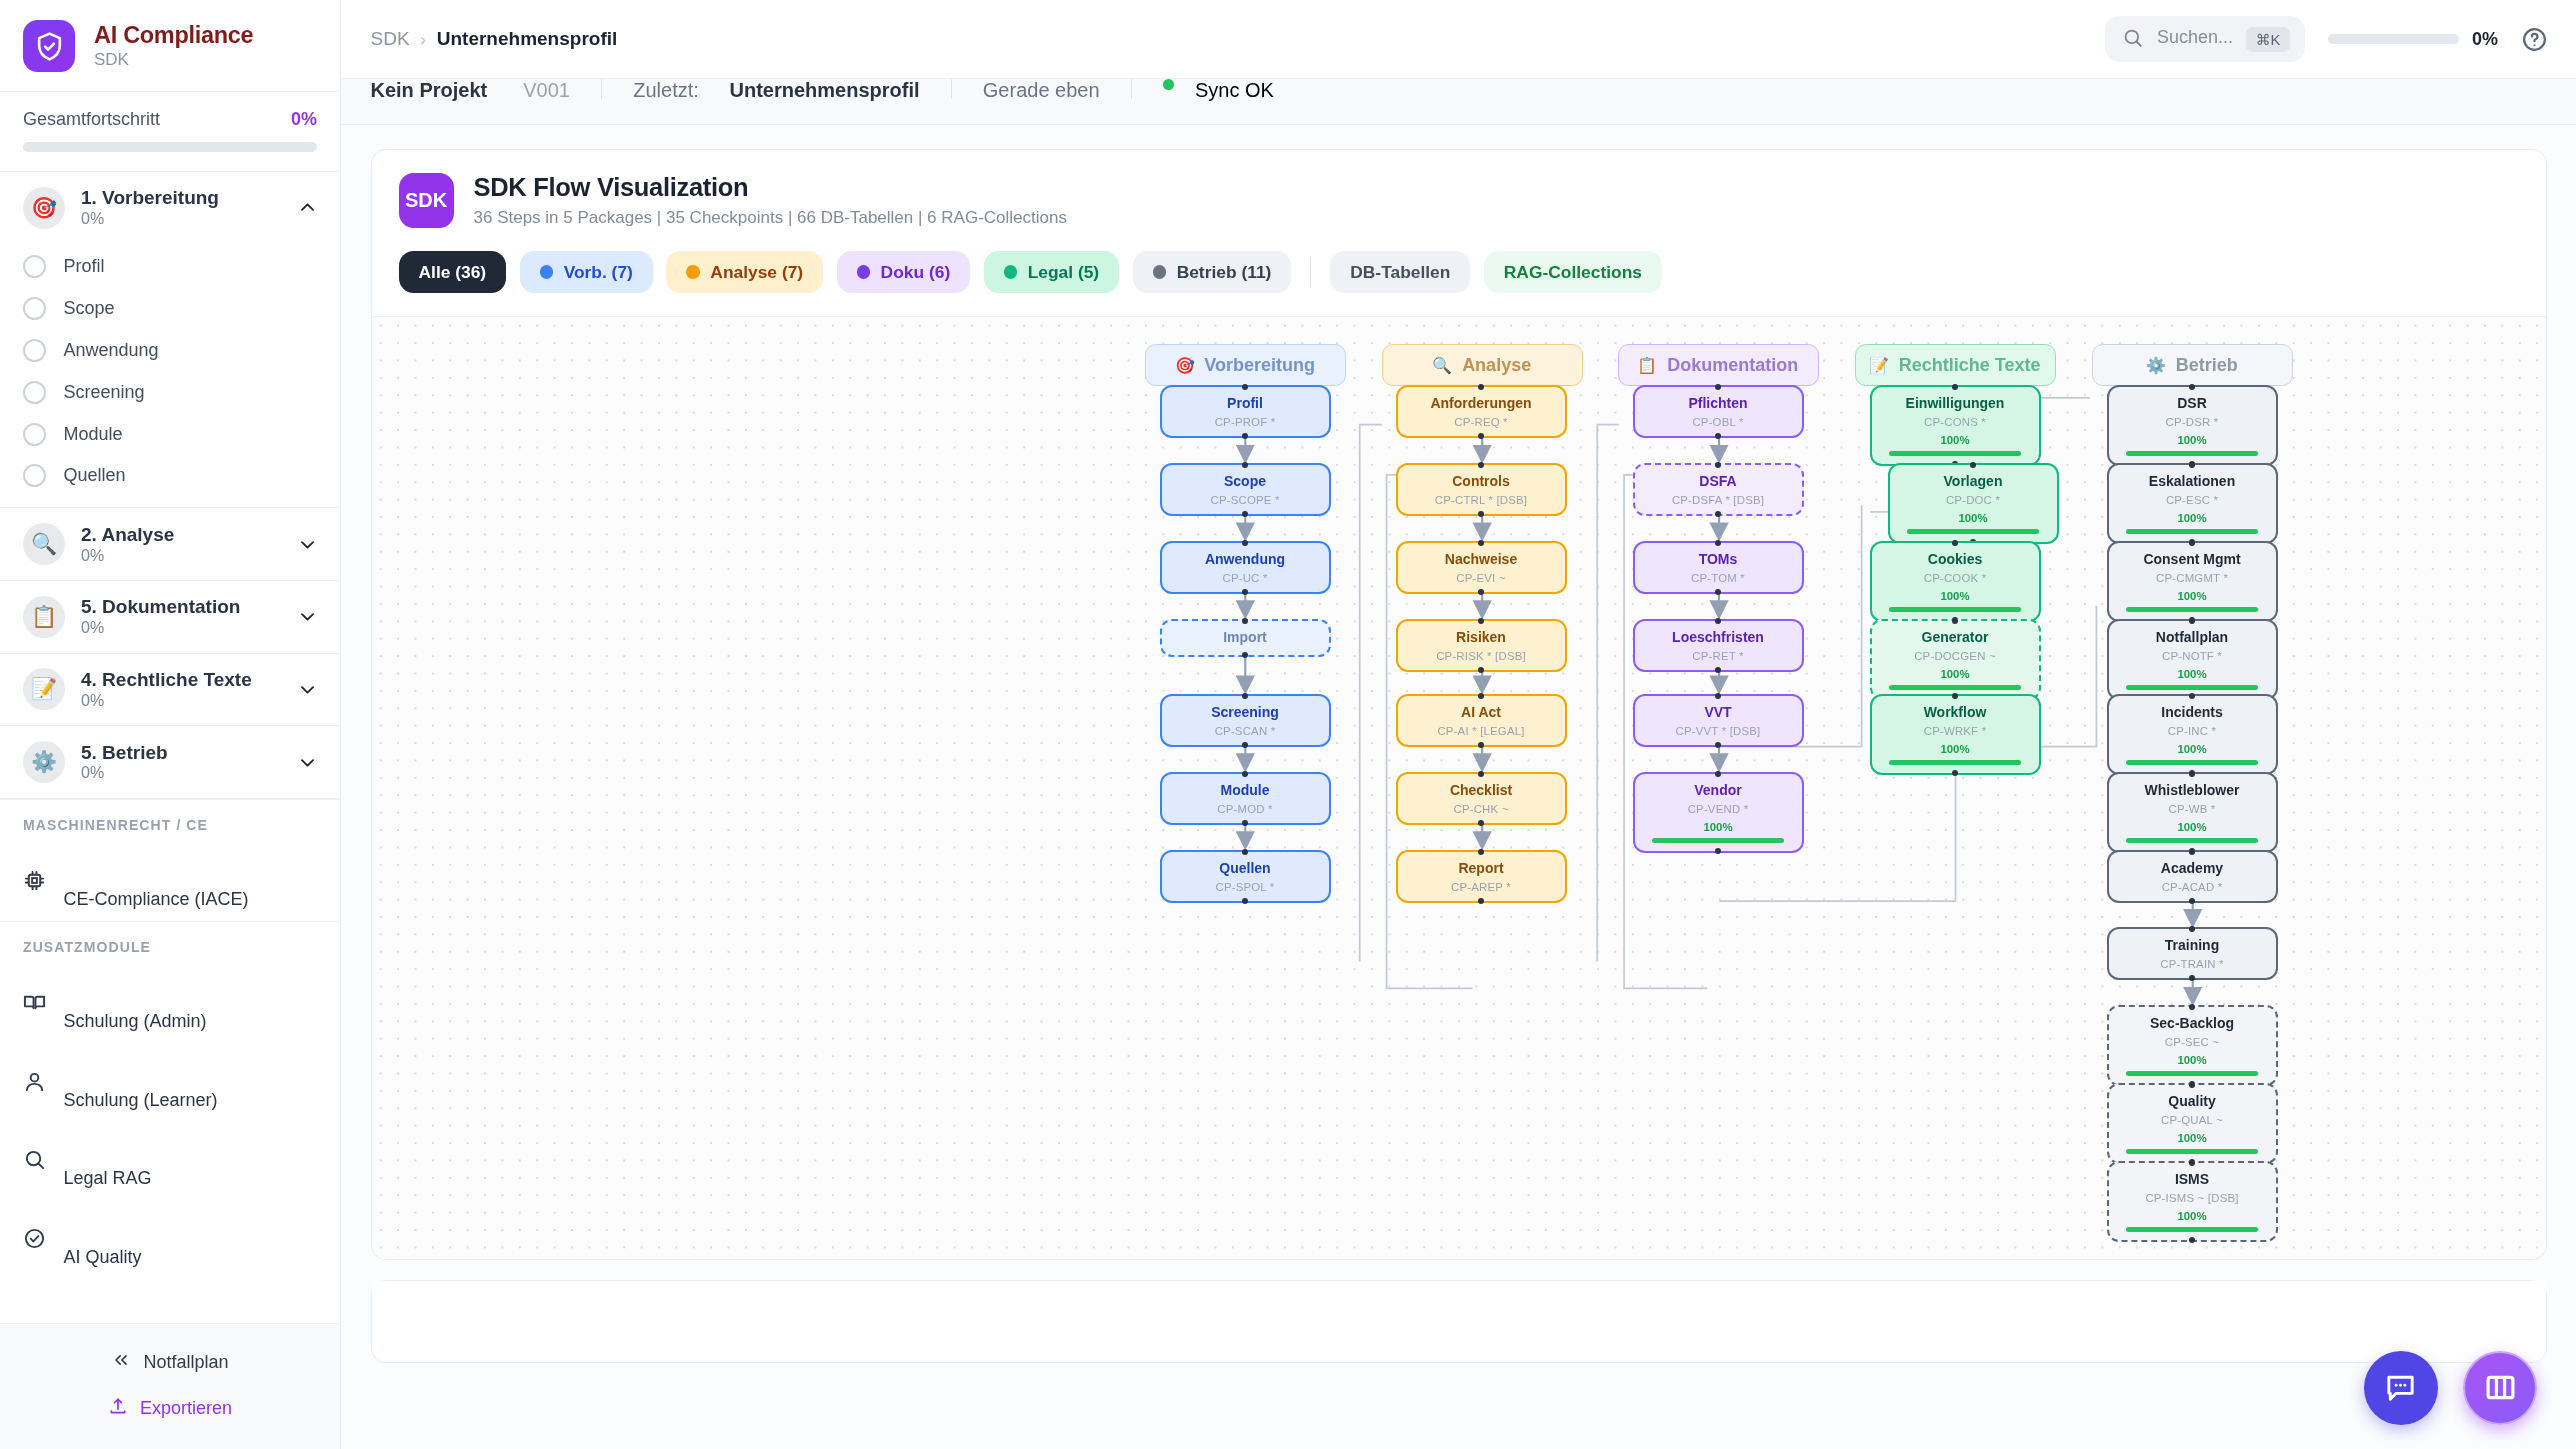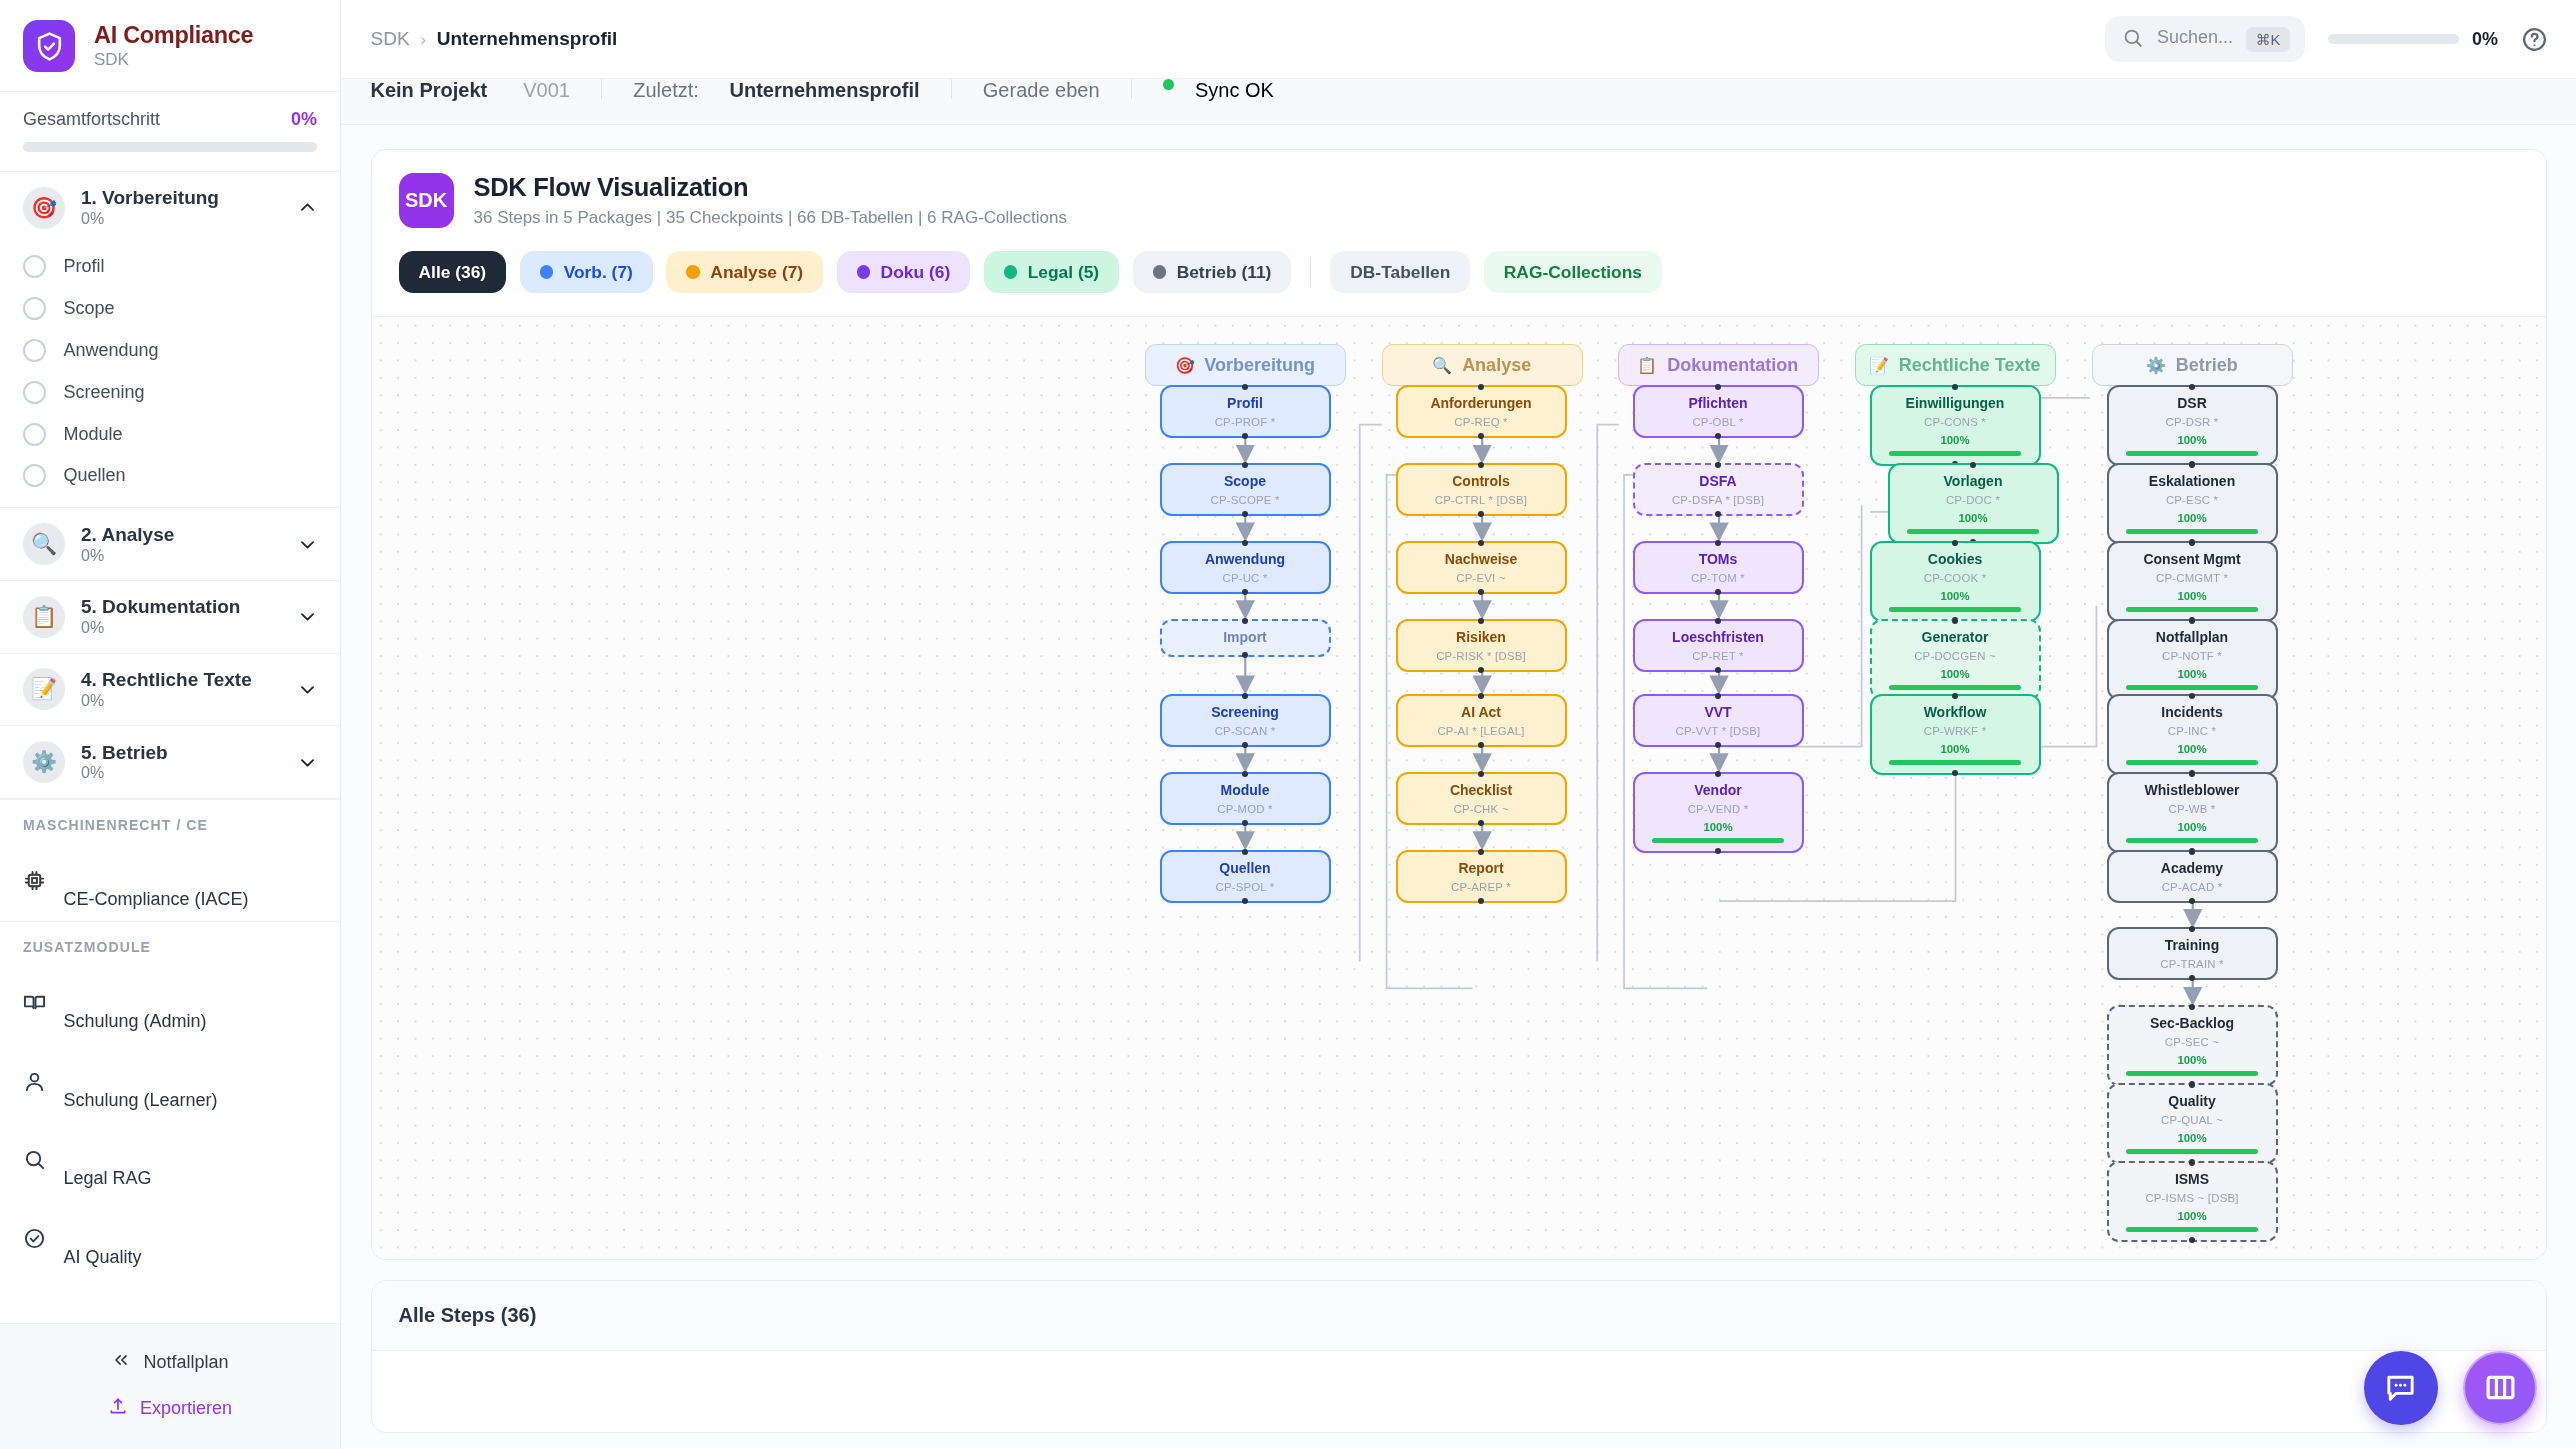--- a/index.html
+++ b/index.html
@@ -854,23 +854,20 @@
                 <div class="pc">100%</div>
                 <div class="bar"></div>
                 <span class="handle b"></span>
               </div>
             </div>
 
         </div>
       </section>
 
       <section class="card stepscard">
-        <div class="steps-head">
-          <div class="steps-title">Alle Steps (36)</div>
-        </div>
         <div class="steps-body"></div>
       </section>
     </div>
   </main>
 
   <div class="fabs">
     <div class="fab fab-chat">
       <span>
         <svg viewBox="0 0 24 24" fill="none" stroke="currentColor" stroke-width="2" stroke-linejoin="round">
           <path d="M4 5h16v11H9l-4 4v-4H4z"></path>

